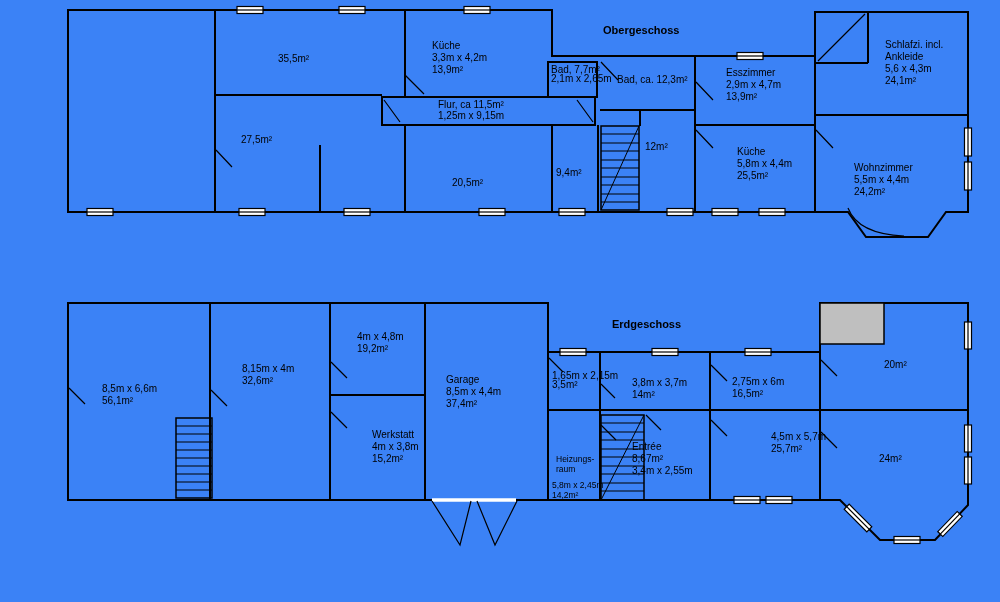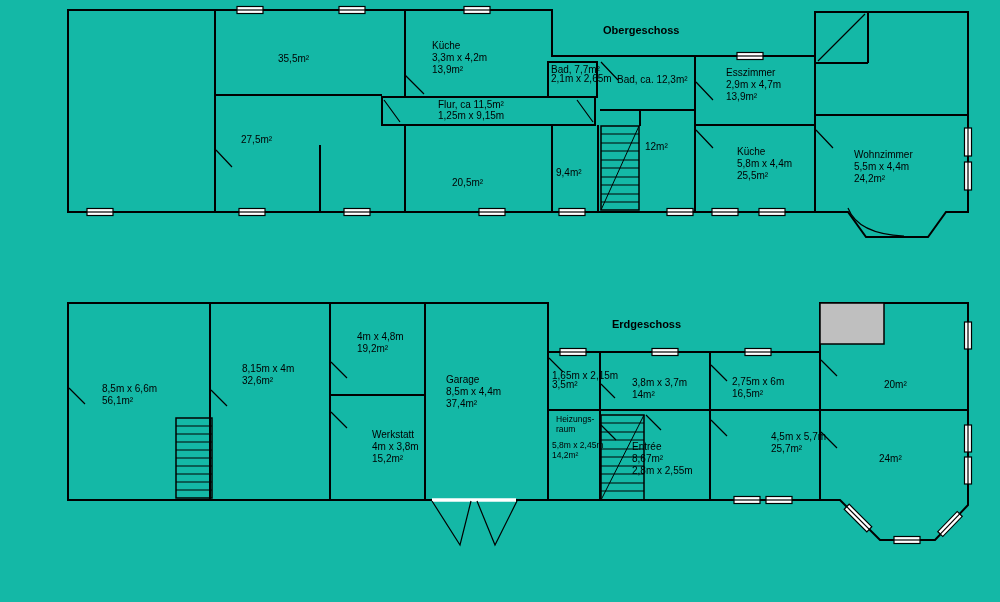--- a/index.html
+++ b/index.html
@@ -1,35 +1,35 @@
 <!DOCTYPE html>
 <html><head>
 <meta charset="utf-8">
 <style>
   * { margin:0; padding:0; box-sizing:border-box; }
   html,body { background:#ffffff; }
   body { font-family:"Liberation Sans", sans-serif; color:#000; }
-  .canvas { position:relative; width:1000px; height:602px; background:#14b8a6; overflow:hidden; }
+  .canvas { position:relative; width:1000px; height:602px; background:#3b82f6; overflow:hidden; }
   .plan-svg { position:absolute; left:0; top:0; }
 
   
   .walls path, .walls rect, .walls line { stroke:#000; stroke-width:2; fill:none; }
   .thin path { stroke:#000; stroke-width:1.2; fill:none; }
   .stairs rect { stroke:#000; stroke-width:1.5; fill:none; }
   .stairs path { stroke:#000; stroke-width:1; fill:none; }
   .win rect { fill:#fff; stroke:#000; stroke-width:1.2; }
   .win path { stroke:#000; stroke-width:1.2; fill:none; }
   .erase path { stroke:#fff; stroke-width:3.5; fill:none; }
   .marked rect { stroke:#000; stroke-width:1.5; }
 
   
   .lbl { position:absolute; font-size:10px; line-height:12px; white-space:nowrap; }
   .lbl.title { font-weight:bold; font-size:11px; }
   .lbl.small { font-size:10px; line-height:9px; }
-  .lbl.mid { font-size:8.5px; line-height:10px; }
+  .lbl.mid { font-size:8.5px; line-height:10px;margin-top:40px; }
 </style>
 </head>
 <body>
 
 <div class="canvas">
 
   <svg class="plan-svg" width="1000" height="602" viewBox="0 0 1000 602">
 
     <g class="walls">
       <path d="M68,10 H552 V56 H815 V12 H968 V212 H946 L928,237 H866 L848,212 H68 Z"></path>
@@ -223,22 +223,28 @@
     <div>2,9m x 4,7m</div>
     <div>13,9m²</div>
   </div>
 
   <div class="lbl" style="left:737px; top:146px">
     <div>Küche</div>
     <div>5,8m x 4,4m</div>
     <div>25,5m²</div>
   </div>
 
-
-  <div class="lbl" style="left:854px; top:149px">
+  <div class="lbl" style="left:885px; top:39px">
+    <div>Schlafzi. incl.</div>
+    <div>Ankleide</div>
+    <div>5,6 x 4,3m</div>
+    <div>24,1m²</div>
+  </div>
+
+  <div class="lbl" style="left:854px; top:162px">
     <div>Wohnzimmer</div>
     <div>5,5m x 4,4m</div>
     <div>24,2m²</div>
   </div>
 
   <div class="lbl title" style="left:612px; top:318px">Erdgeschoss</div>
 
   <div class="lbl" style="left:102px; top:383px">
     <div>8,5m x 6,6m</div>
     <div>56,1m²</div>
@@ -282,29 +288,29 @@
   </div>
 
   <div class="lbl" style="left:632px; top:377px">
     <div>3,8m x 3,7m</div>
     <div>14m²</div>
   </div>
 
   <div class="lbl" style="left:632px; top:441px">
     <div>Entrée</div>
     <div>8,67m²</div>
-    <div>2,8m x 2,55m</div>
+    <div>3,4m x 2,55m</div>
   </div>
 
   <div class="lbl" style="left:732px; top:376px">
     <div>2,75m x 6m</div>
     <div>16,5m²</div>
   </div>
 
   <div class="lbl" style="left:771px; top:431px">
     <div>4,5m x 5,7m</div>
     <div>25,7m²</div>
   </div>
 
-  <div class="lbl" style="left:884px; top:379px">20m²</div>
+  <div class="lbl" style="left:884px; top:359px">20m²</div>
   <div class="lbl" style="left:879px; top:453px">24m²</div>
 
 </div>
 
 </body></html>

